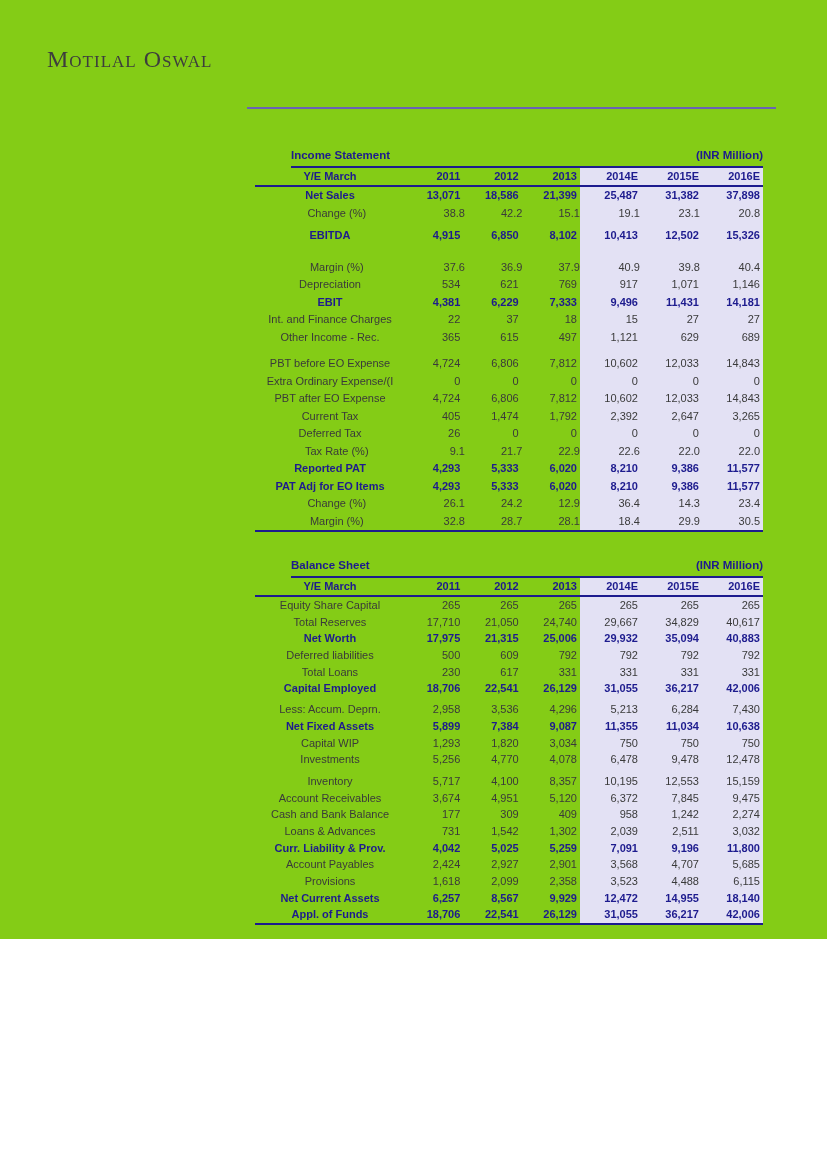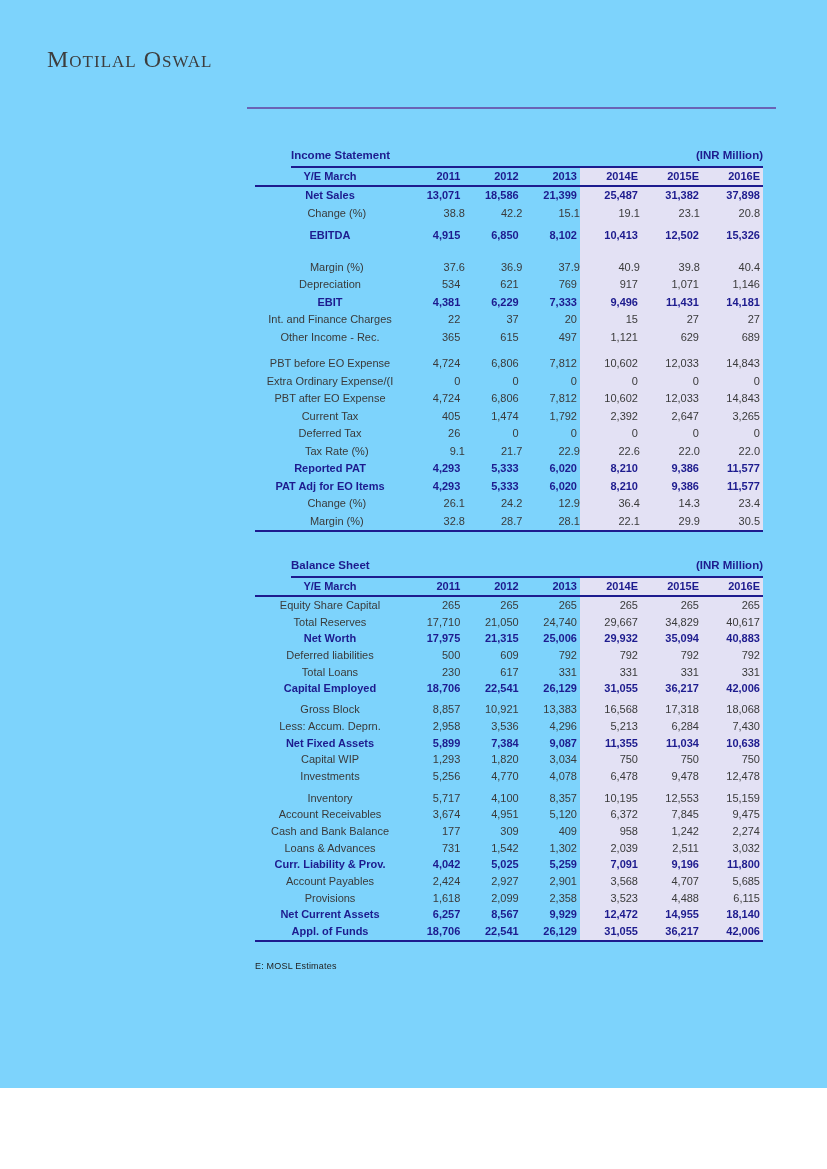--- a/index.html
+++ b/index.html
@@ -1,16 +1,16 @@
 <!DOCTYPE html>
 <html><head>
 <meta charset="utf-8">
 <style>
   html,body{margin:0;padding:0;background:#ffffff;}
-  .page{position:relative;width:827px;height:1088px;background:#7dd3fc;overflow:hidden;
+  .page{position:relative;width:827px;height:939px;background:#84cc16;overflow:hidden;
         font-family:"Liberation Sans",sans-serif;}
   .logo{position:absolute;left:47px;top:46px;font-family:"Liberation Serif",serif;
         font-variant:small-caps;font-size:24px;letter-spacing:1px;color:#3d3d3d;}
   .top-rule{position:absolute;left:247px;top:107px;width:529px;height:2px;background:#6a63b5;}
   .bottom-rule{position:absolute;left:45px;top:1103px;width:740px;height:2px;background:#141414;}
 
   .fin-table{position:absolute;left:255px;width:508px;font-size:11px;color:#3a3a3a;}
   #income-statement{top:146px;--rh:17.5px;}
   #balance-sheet{top:556px;--rh:16.7px;}
 
@@ -107,21 +107,21 @@
         <div class="cn">6,229</div>
         <div class="cn">7,333</div>
         <div class="cn w2">9,496</div>
         <div class="cn w2">11,431</div>
         <div class="cn w2">14,181</div>
       </div>
       <div class="trow">
         <div class="cl">Int. and Finance Charges</div>
         <div class="cn">22</div>
         <div class="cn">37</div>
-        <div class="cn">20</div>
+        <div class="cn">18</div>
         <div class="cn w2">15</div>
         <div class="cn w2">27</div>
         <div class="cn w2">27</div>
       </div>
       <div class="trow">
         <div class="cl">Other Income - Rec.</div>
         <div class="cn">365</div>
         <div class="cn">615</div>
         <div class="cn">497</div>
         <div class="cn w2">1,121</div>
@@ -208,21 +208,21 @@
         <div class="cn">12.9</div>
         <div class="cn w2">36.4</div>
         <div class="cn w2">14.3</div>
         <div class="cn w2">23.4</div>
       </div>
       <div class="trow indent">
         <div class="cl">Margin (%)</div>
         <div class="cn">32.8</div>
         <div class="cn">28.7</div>
         <div class="cn">28.1</div>
-        <div class="cn w2">22.1</div>
+        <div class="cn w2">18.4</div>
         <div class="cn w2">29.9</div>
         <div class="cn w2">30.5</div>
       </div>
       <div class="tbot"></div>
     </section>
 
   <section class="fin-table" id="balance-sheet">
       <div class="shade"></div>
       <div class="ttitle">
         <span>Balance Sheet</span>
@@ -286,29 +286,20 @@
         <div class="cl">Capital Employed</div>
         <div class="cn">18,706</div>
         <div class="cn">22,541</div>
         <div class="cn">26,129</div>
         <div class="cn w2">31,055</div>
         <div class="cn w2">36,217</div>
         <div class="cn w2">42,006</div>
       </div>
       <div class="trow spacer" style="height: 4px;"></div>
       <div class="trow">
-        <div class="cl">Gross Block</div>
-        <div class="cn">8,857</div>
-        <div class="cn">10,921</div>
-        <div class="cn">13,383</div>
-        <div class="cn w2">16,568</div>
-        <div class="cn w2">17,318</div>
-        <div class="cn w2">18,068</div>
-      </div>
-      <div class="trow">
         <div class="cl">Less: Accum. Deprn.</div>
         <div class="cn">2,958</div>
         <div class="cn">3,536</div>
         <div class="cn">4,296</div>
         <div class="cn w2">5,213</div>
         <div class="cn w2">6,284</div>
         <div class="cn w2">7,430</div>
       </div>
       <div class="trow b">
         <div class="cl">Net Fixed Assets</div>

